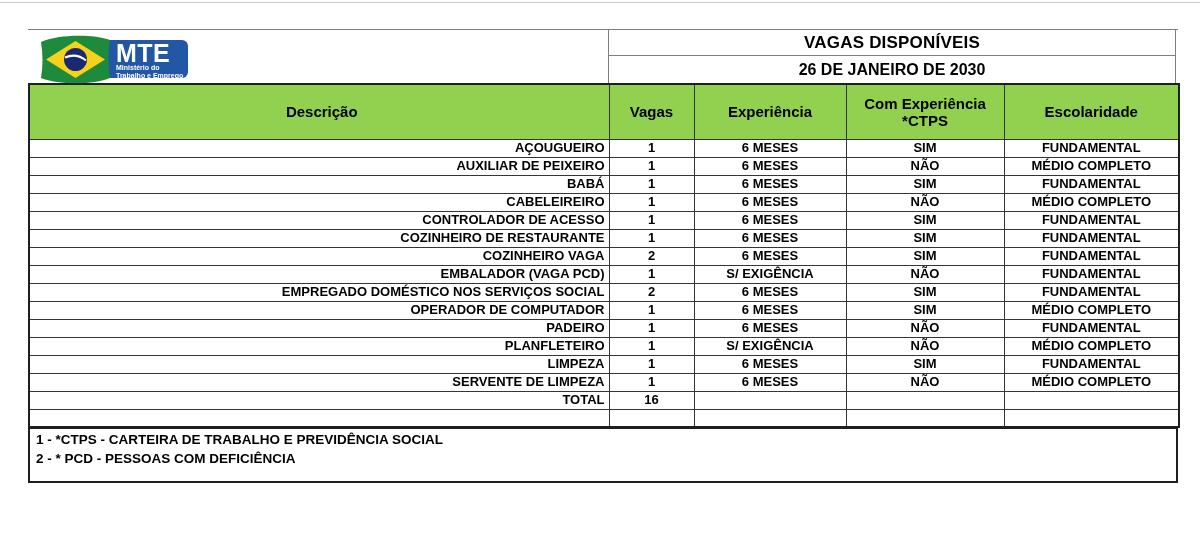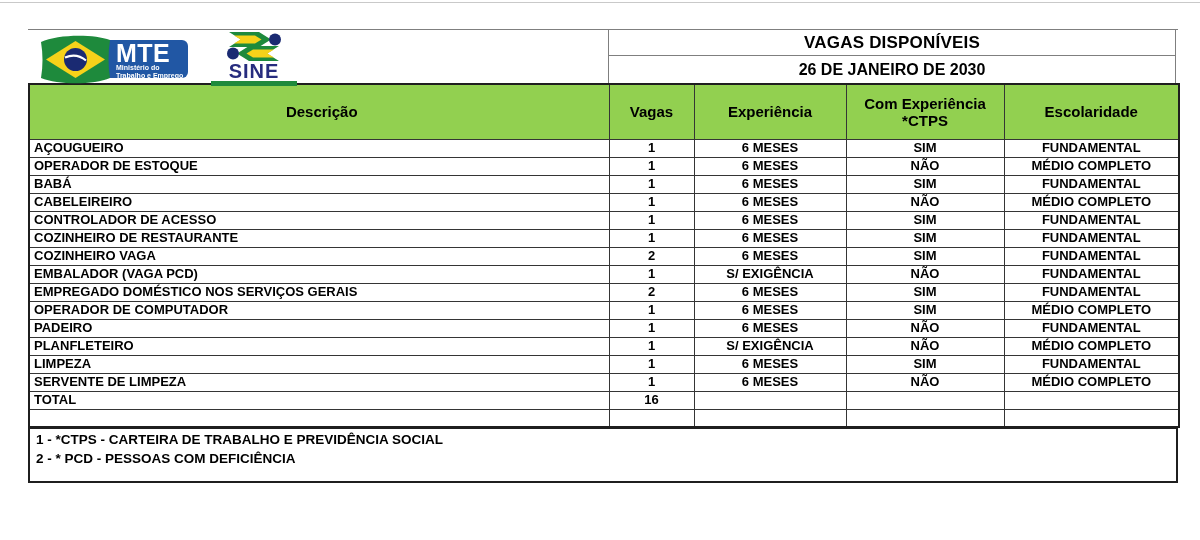--- a/index.html
+++ b/index.html
@@ -67,21 +67,21 @@
     overflow: hidden; white-space: nowrap;
   }
   table.grid thead th {
     background: var(--header-green, #92D050);
     height: 55px; font-size: 15px; line-height: 17px;
   }
   table.grid tbody td, table.grid tfoot td {
     height: 18px; font-size: 13px; line-height: 14px; padding: 0 4px;
   }
   td.desc, th.desc { text-align: left; padding-left: 5px; }
-  table.grid td.desc { text-align: left; }
+  table.grid td.desc { text-align: right; }
   table.grid thead th.desc { text-align: center; }
   tr.empty-row td { height: 19px; }
 
   
   .notes {
     width: 1150px; border: 2px solid #1f1f1f; border-top-width: 1px;
     padding: 1px 6px 13px;
   }
   .notes .note { font-weight: bold; font-size: 13.5px; line-height: 19px; white-space: nowrap; }
 </style>
@@ -102,32 +102,20 @@
           <div class="mte-sub">Trabalho e Emprego</div>
         </div>
         <svg class="mte-flag" viewBox="0 0 78 53" aria-hidden="true">
           <path d="M5 9 C22 1 58 1 74 7 C72 20 72 33 74 45 C58 52 22 52 5 45 C7 33 7 21 5 9 Z" fill="var(--flag-green, #1E8A3C)"></path>
           <polygon points="39.5,8 69,26.5 39.5,45 10,26.5" fill="var(--flag-yellow, #F6D21A)"></polygon>
           <circle cx="39.5" cy="26.5" r="11.5" fill="var(--flag-navy, #1A2A72)"></circle>
           <path d="M29 24.5 C36 21.5 44 22.5 50 27.5" stroke="#ffffff" stroke-width="2.2" fill="none"></path>
         </svg>
       </div>
 
-      <div class="sine-logo">
-        <svg class="sine-emblem" width="58" height="31" viewBox="0 0 58 31" aria-hidden="true">
-          <polygon points="4,1 34,1 46,8.5 34,16 4,16 16,8.5" fill="var(--flag-green, #1E8A3C)"></polygon>
-          <polygon points="9,4.5 30,4.5 36.5,8.5 30,12.5 9,12.5 15.5,8.5" fill="var(--flag-yellow, #F6D21A)"></polygon>
-          <circle cx="50" cy="8.5" r="6" fill="var(--flag-navy, #1A2A72)"></circle>
-          <polygon points="54,15 24,15 12,22.5 24,30 54,30 42,22.5" fill="var(--flag-green, #1E8A3C)"></polygon>
-          <polygon points="49,18.5 28,18.5 21.5,22.5 28,26.5 49,26.5 42.5,22.5" fill="var(--flag-yellow, #F6D21A)"></polygon>
-          <circle cx="8" cy="22.5" r="6" fill="var(--flag-navy, #1A2A72)"></circle>
-        </svg>
-        <div class="sine-name">SINE</div>
-        <div class="sine-bar"></div>
-      </div>
 
     </div>
 
     <div class="title-area">
       <div class="title-row">VAGAS DISPONÍVEIS</div>
       <div class="date-row">26 DE JANEIRO DE 2030</div>
     </div>
   </div>
 
   <table class="grid">
@@ -150,21 +138,21 @@
     <tbody>
   <tr>
     <td class="desc">AÇOUGUEIRO</td>
     <td>1</td>
     <td>6 MESES</td>
     <td>SIM</td>
     <td>FUNDAMENTAL</td>
   </tr>
 
   <tr>
-    <td class="desc">OPERADOR DE ESTOQUE</td>
+    <td class="desc">AUXILIAR DE PEIXEIRO</td>
     <td>1</td>
     <td>6 MESES</td>
     <td>NÃO</td>
     <td>MÉDIO COMPLETO</td>
   </tr>
 
   <tr>
     <td class="desc">BABÁ</td>
     <td>1</td>
     <td>6 MESES</td>
@@ -206,21 +194,21 @@
 
   <tr>
     <td class="desc">EMBALADOR (VAGA PCD)</td>
     <td>1</td>
     <td>S/ EXIGÊNCIA</td>
     <td>NÃO</td>
     <td>FUNDAMENTAL</td>
   </tr>
 
   <tr>
-    <td class="desc">EMPREGADO DOMÉSTICO NOS SERVIÇOS GERAIS</td>
+    <td class="desc">EMPREGADO DOMÉSTICO NOS SERVIÇOS SOCIAL</td>
     <td>2</td>
     <td>6 MESES</td>
     <td>SIM</td>
     <td>FUNDAMENTAL</td>
   </tr>
 
   <tr>
     <td class="desc">OPERADOR DE COMPUTADOR</td>
     <td>1</td>
     <td>6 MESES</td>

